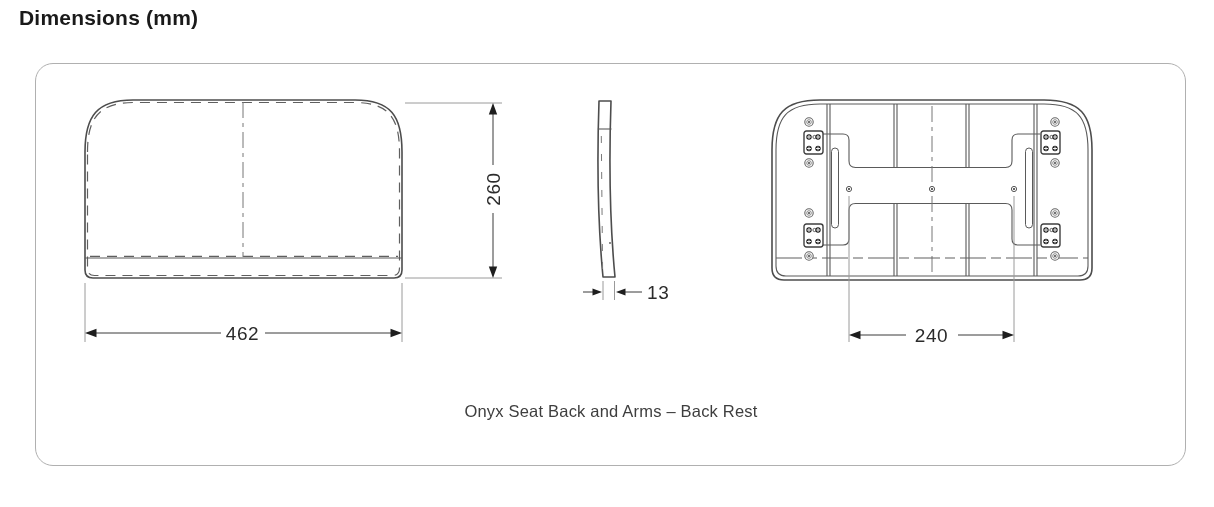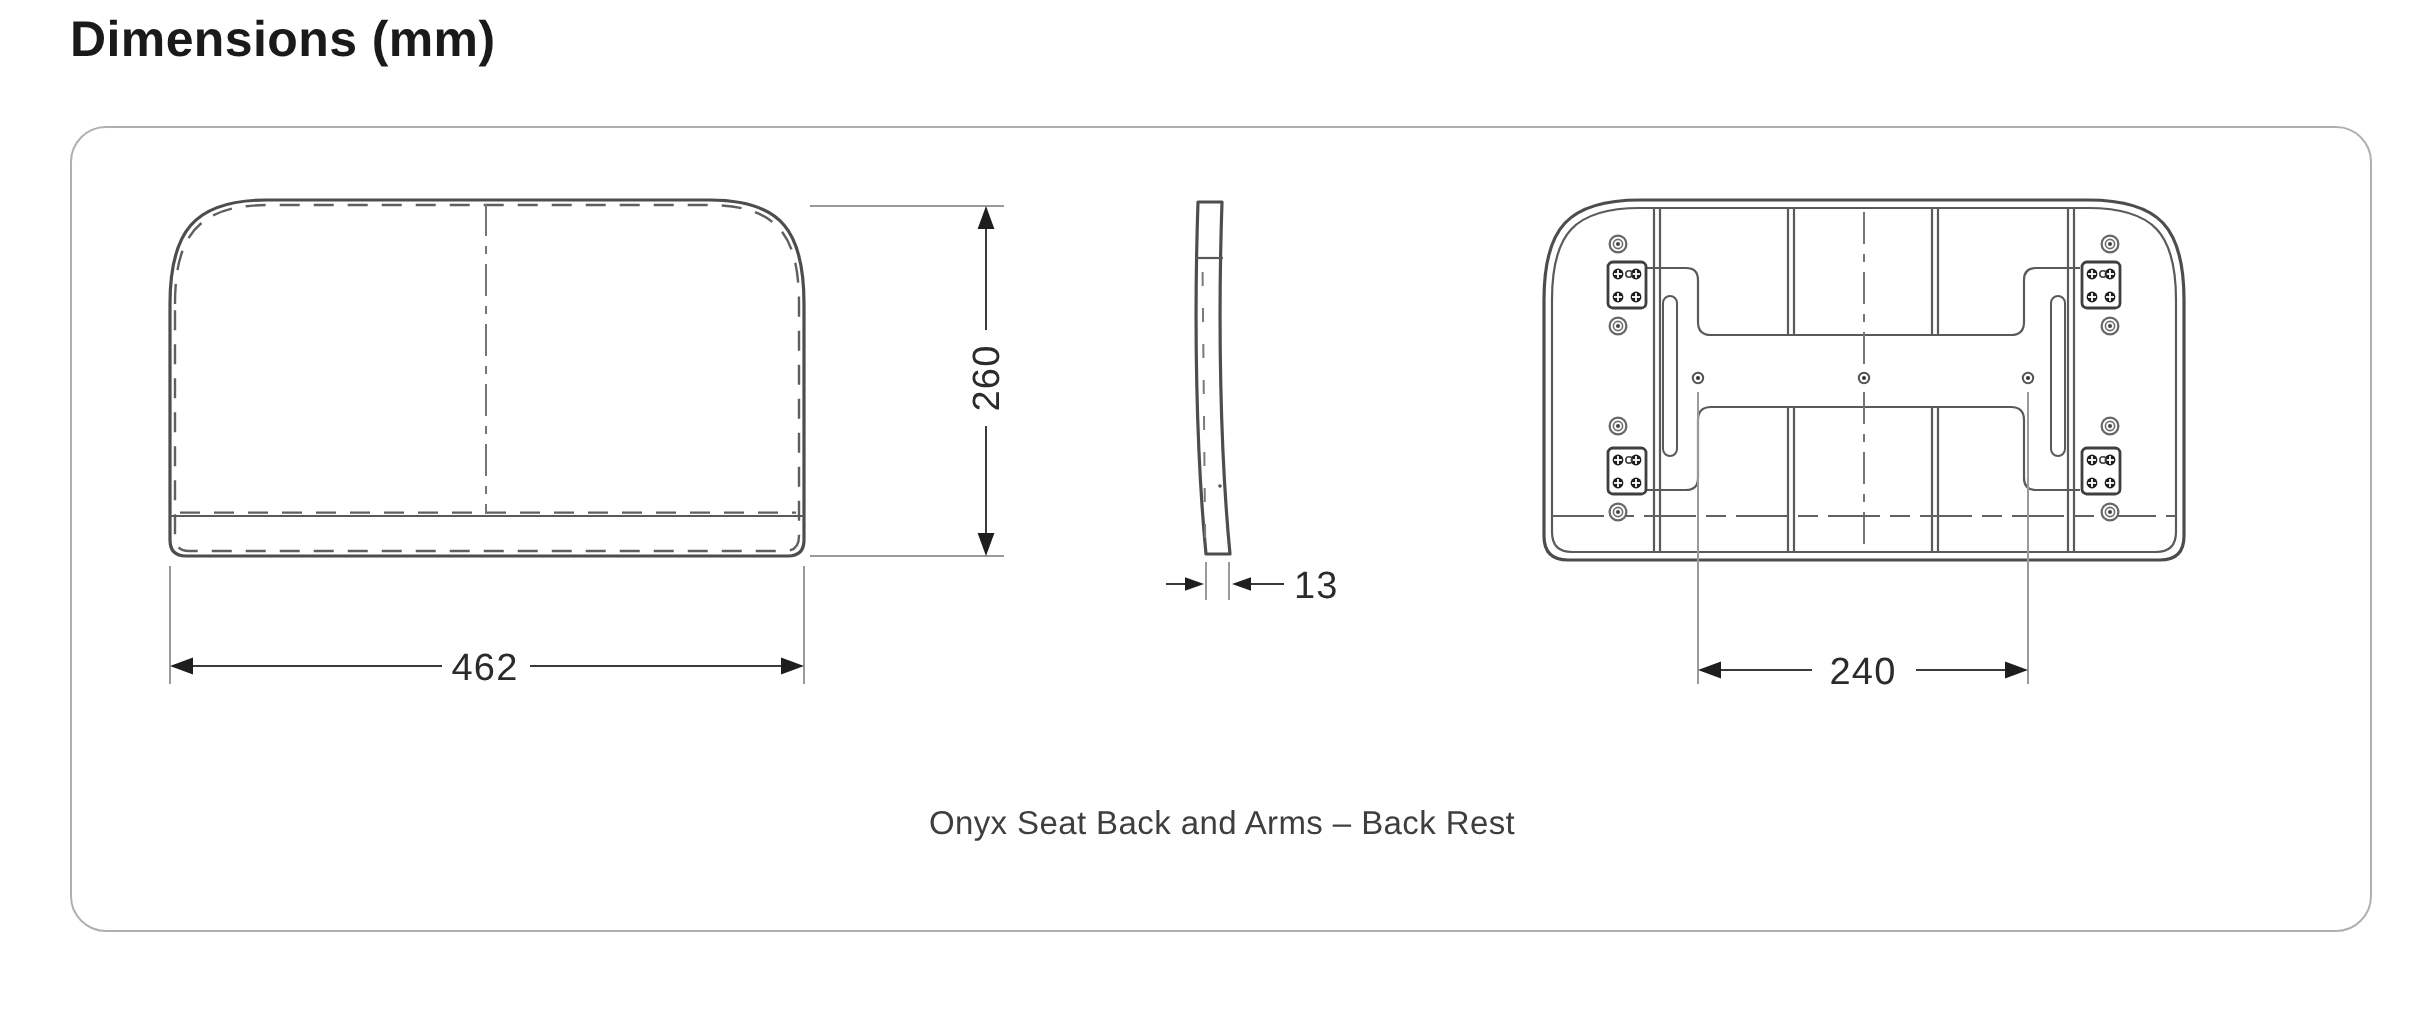--- a/index.html
+++ b/index.html
@@ -1,19 +1,19 @@
 <!DOCTYPE html>
 <html><head>
 <meta charset="utf-8">
 <style>
   html,body{margin:0;padding:0;background:#ffffff;}
   body{width:1214px;height:507px;position:relative;overflow:hidden;
        font-family:"Liberation Sans", sans-serif;}
-  .title{position:absolute;left:35px;top:6px;margin:0;
-         font-size:25px;font-weight:700;color:#1a1a1a;letter-spacing:.2px;}
+  .title{position:absolute;left:19px;top:6px;margin:0;
+         font-size:21px;font-weight:700;color:#1a1a1a;letter-spacing:.2px;}
   .panel{position:absolute;left:35px;top:63px;width:1151px;height:403px;
          border:1.5px solid #b0b0b0;border-radius:18px;background:#ffffff;box-sizing:border-box;}
   svg.drawing{position:absolute;left:0;top:0;width:1214px;height:507px;}
 
   
   .edge{stroke:#4d4d4d;stroke-width:1.6;fill:none;stroke-linecap:round;}
   .edge-thin{stroke:#5a5a5a;stroke-width:1.1;fill:none;}
   .hidden{stroke:#5f5f5f;stroke-width:1.2;fill:none;stroke-dasharray:10 7;}
   .hidden2{stroke:#7a7a7a;stroke-width:1;fill:none;stroke-dasharray:7 11;}
   .centerline{stroke:#767676;stroke-width:1;fill:none;stroke-dasharray:16 5 4 5;}

